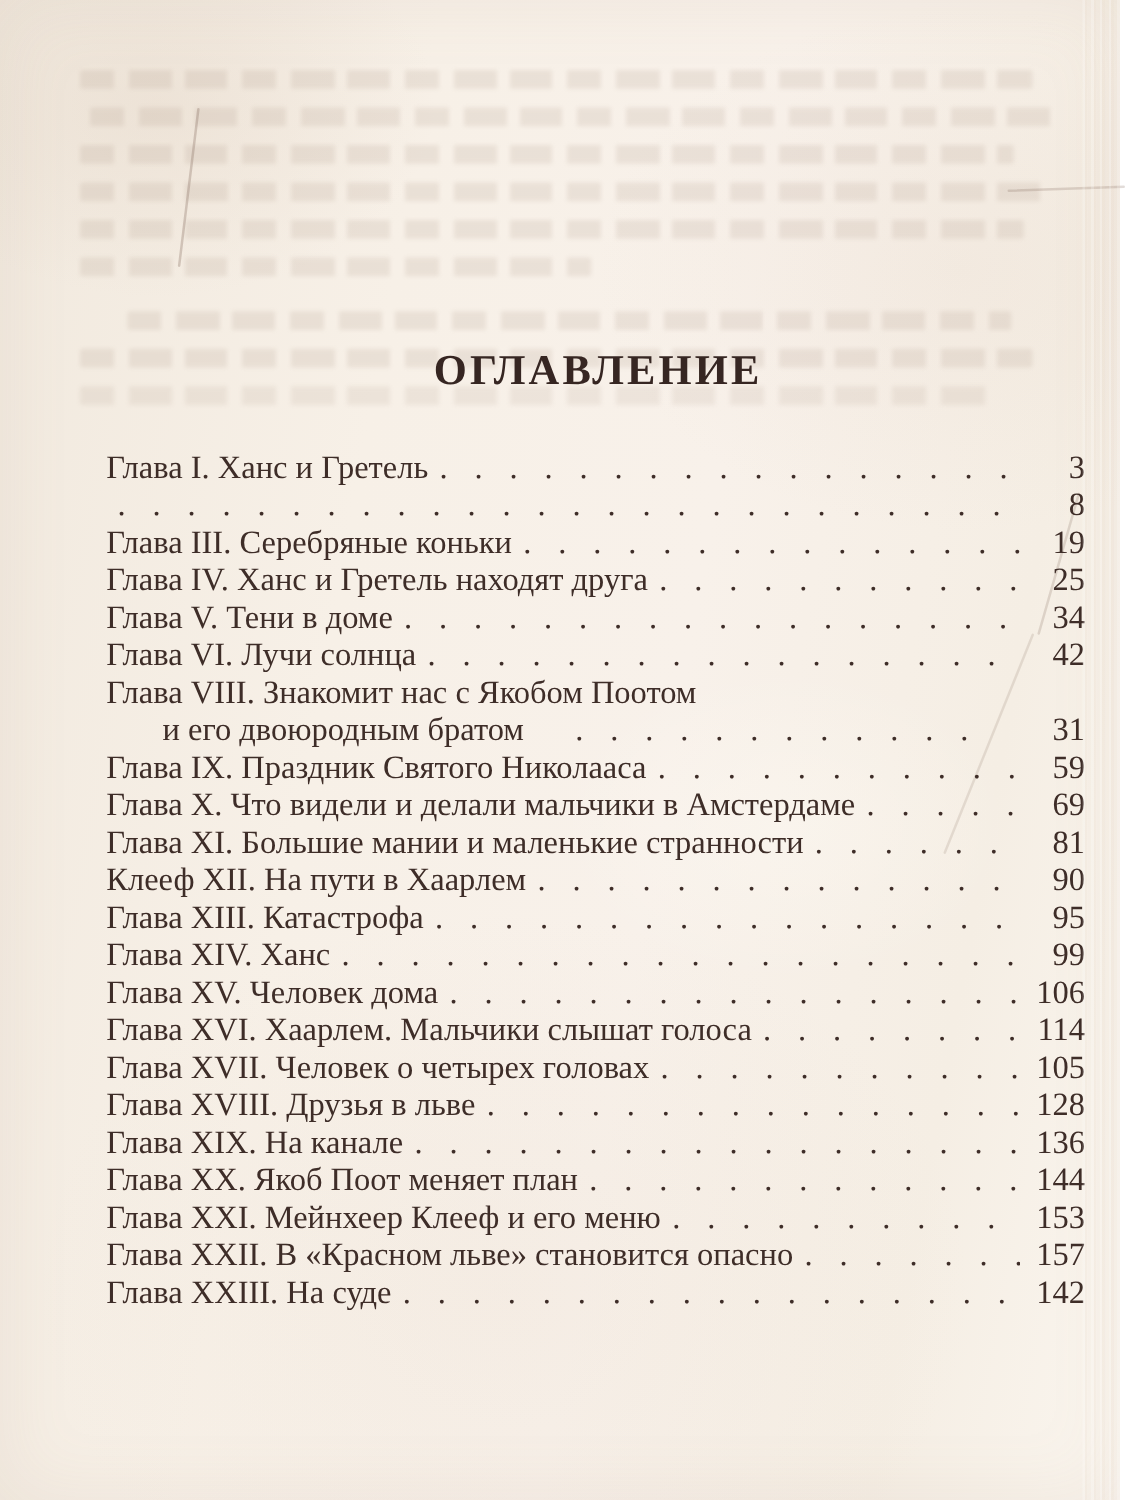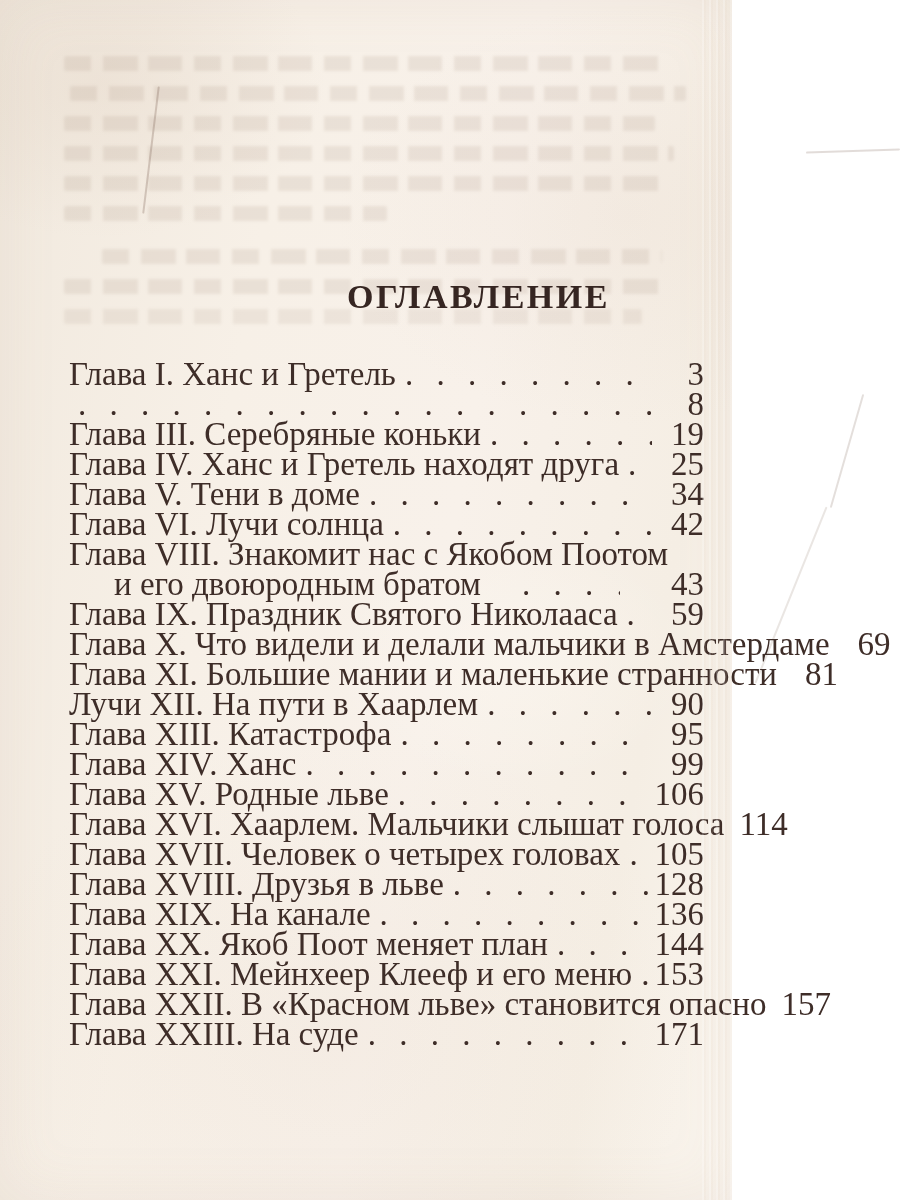--- a/index.html
+++ b/index.html
@@ -8,21 +8,21 @@
     width: 900px;
     height: 1200px;
     overflow: hidden;
     font-family: "Liberation Serif", "DejaVu Serif", serif;
   }
 
   
   .sheet {
     position: absolute;
     inset: 0;
-    width: 732px;
+    width: 896px;
     height: 1200px;
     background:
       radial-gradient(ellipse 320px 220px at 14% 7%,  rgba(214,194,176,.22), transparent 70%),
       radial-gradient(ellipse 420px 300px at 86% 18%, rgba(222,203,188,.16), transparent 70%),
       radial-gradient(ellipse 520px 420px at 45% 86%, rgba(224,207,189,.14), transparent 72%),
       radial-gradient(ellipse 260px 180px at 70% 55%, rgba(255,252,246,.35), transparent 70%),
       linear-gradient(100deg, #f1e9de 0%, #f7f0e7 32%, #f8f1ea 58%, #f5eee4 82%, #faf5ee 100%);
     box-shadow: inset 0 0 60px rgba(170,140,115,.10);
   }
 
@@ -80,23 +80,23 @@
     margin: 0;
     text-align: center;
     font-size: 34px;
     font-weight: bold;
     letter-spacing: 2.5px;
     color: #362622;
   }
 
   .toc {
     position: absolute;
-    left: 69px; right: 28px;
+    left: 85px; right: 28px;
     top: 359px;
-    font-size: 33px;
+    font-size: 26px;
     line-height: 30px;
     color: #3e2d28;
   }
   .row {
     display: flex;
     align-items: baseline;
     height: 30px;
     white-space: nowrap;
   }
   .t { flex: 0 0 auto; }
@@ -173,54 +173,54 @@
       <span class="p">42</span>
     </div>
     <div class="row no-dots">
       <span class="t">Глава VIII. Знакомит нас с Якобом Поотом</span>
       <span class="dots"></span>
       <span class="p"></span>
     </div>
     <div class="row cont">
       <span class="t">и его двоюродным братом</span>
       <span class="dots"></span>
-      <span class="p">43</span>
+      <span class="p">31</span>
     </div>
     <div class="row">
       <span class="t">Глава IX. Праздник Святого Николааса</span>
       <span class="dots"></span>
       <span class="p">59</span>
     </div>
     <div class="row">
       <span class="t">Глава X. Что видели и делали мальчики в Амстердаме</span>
       <span class="dots"></span>
       <span class="p">69</span>
     </div>
     <div class="row">
       <span class="t">Глава XI. Большие мании и маленькие странности</span>
       <span class="dots"></span>
       <span class="p">81</span>
     </div>
     <div class="row">
-      <span class="t">Лучи XII. На пути в Хаарлем</span>
+      <span class="t">Клееф XII. На пути в Хаарлем</span>
       <span class="dots"></span>
       <span class="p">90</span>
     </div>
     <div class="row">
       <span class="t">Глава XIII. Катастрофа</span>
       <span class="dots"></span>
       <span class="p">95</span>
     </div>
     <div class="row">
       <span class="t">Глава XIV. Ханс</span>
       <span class="dots"></span>
       <span class="p">99</span>
     </div>
     <div class="row">
-      <span class="t">Глава XV. Родные льве</span>
+      <span class="t">Глава XV. Человек дома</span>
       <span class="dots"></span>
       <span class="p">106</span>
     </div>
     <div class="row">
       <span class="t">Глава XVI. Хаарлем. Мальчики слышат голоса</span>
       <span class="dots"></span>
       <span class="p">114</span>
     </div>
     <div class="row">
       <span class="t">Глава XVII. Человек о четырех головах</span>
@@ -248,19 +248,19 @@
       <span class="p">153</span>
     </div>
     <div class="row">
       <span class="t">Глава XXII. В «Красном льве» становится опасно</span>
       <span class="dots"></span>
       <span class="p">157</span>
     </div>
     <div class="row">
       <span class="t">Глава XXIII. На суде</span>
       <span class="dots"></span>
-      <span class="p">171</span>
+      <span class="p">142</span>
     </div>
 
   </div>
 
   <div class="page-edge"></div>
 </div>
 
 </body></html>

